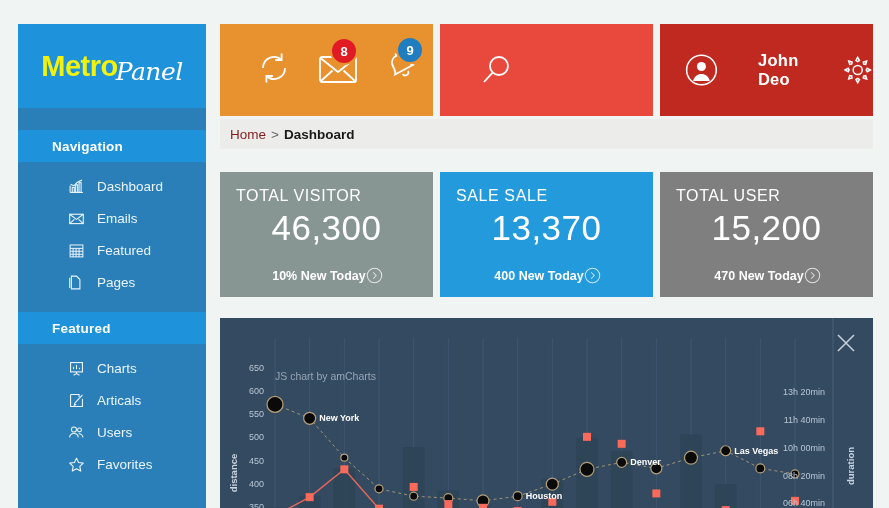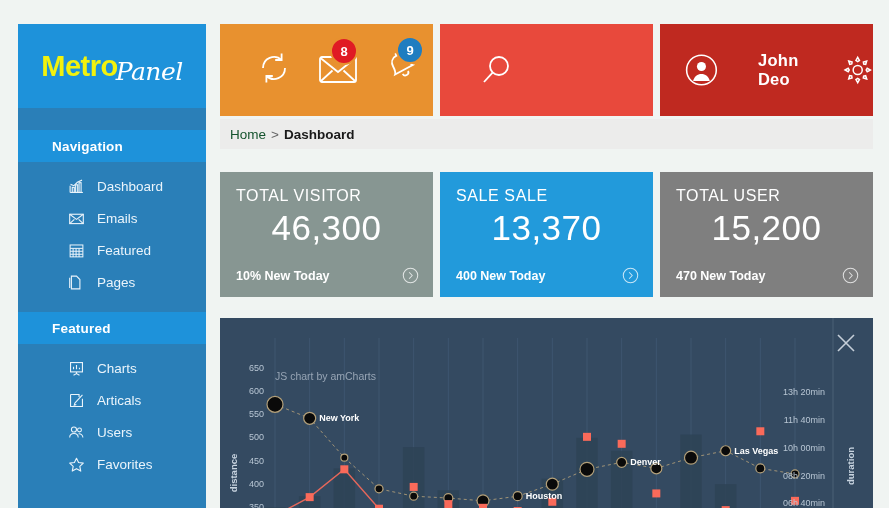--- a/index.html
+++ b/index.html
@@ -76,40 +76,40 @@
   .user-name { color: #fff; font-size: 16.5px; font-weight: bold; letter-spacing: 0.3px; margin-left: 23px; }
 
   
   .breadcrumb {
     position: absolute; left: 220px; top: 119px;
     width: 653px; height: 30px;
     background: #ececeb;
     display: flex; align-items: center; padding-left: 10px;
     font-size: 13.5px; color: #333;
   }
-  .crumb-home { color: #14532d; cursor: pointer; }
+  .crumb-home { color: #7f1d1d; cursor: pointer; }
   .crumb-sep { margin: 0 5px; color: #666; }
   .crumb-current { font-weight: bold; color: #1a1a1a; }
 
   
   .card { position: absolute; top: 172px; width: 213px; height: 125px; color: #fff; }
   .card-1 { left: 220px; background: #879692; }
   .card-2 { left: 440px; background: #229adb; }
   .card-3 { left: 660px; background: #7f7f7f; }
   .card-title {
     font-size: 16px; letter-spacing: 0.6px;
     padding: 15px 0 0 16px; font-weight: normal;
   }
   .card-value {
     font-size: 35px; text-align: center;
     margin-top: 3px; letter-spacing: 0.5px; font-weight: normal;
   }
   .card-foot {
     position: absolute; bottom: 13px; left: 16px; right: 14px;
-    display: flex; align-items: center; justify-content: space-between;
+    display: flex; align-items: center; justify-content: center;
     font-size: 12.5px; font-weight: bold;
   }
   .chev-circle { width: 17px; height: 17px; opacity: .75; }
 
   
   .chart-panel {
     position: absolute; left: 220px; top: 318px;
     width: 653px; height: 190px;
     background: #344a61; overflow: hidden;
   }

